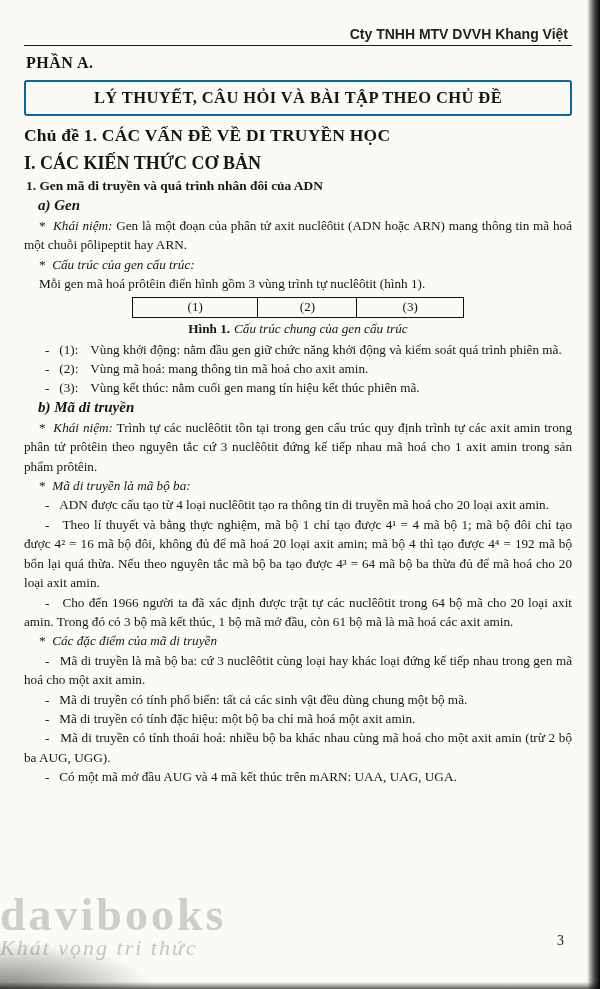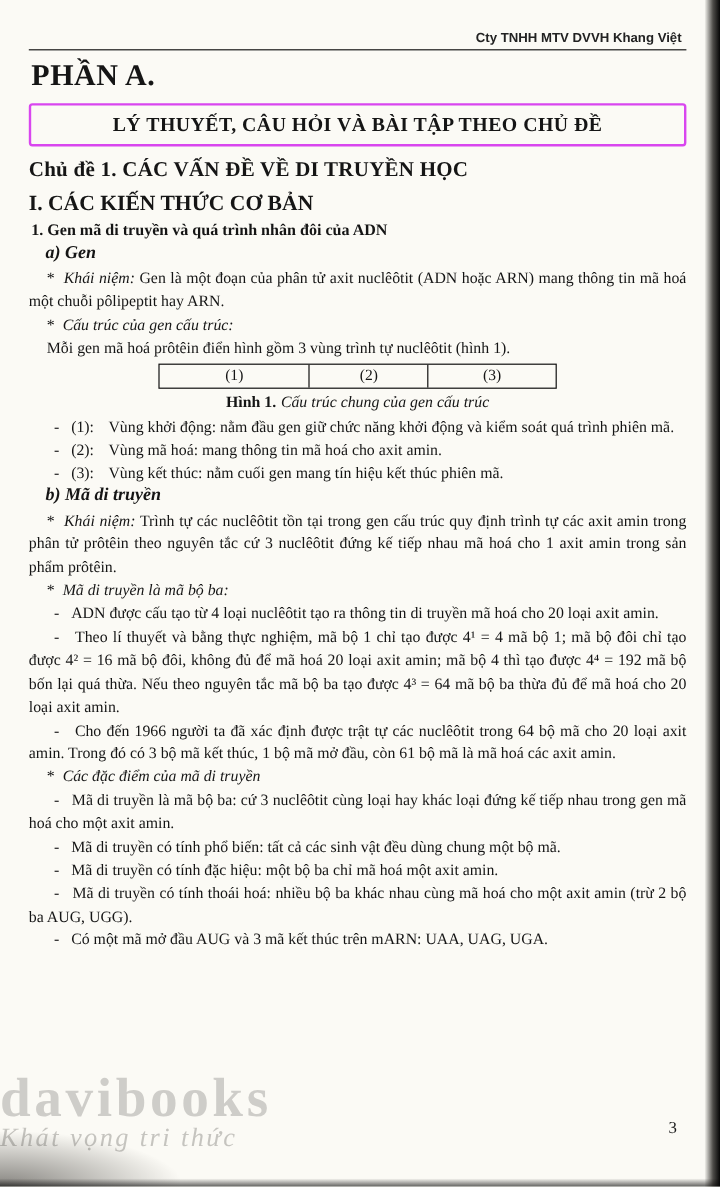--- a/index.html
+++ b/index.html
@@ -10,39 +10,39 @@
     overflow: hidden;
     font-family: "Liberation Serif", "DejaVu Serif", serif;
     color: #151515;
   }
   .page-inner {
     position: absolute;
     left: 24px; right: 28px; top: 26px;
   }
   .pub-header {
     text-align: right;
-    font-size: 11px;
+    font-size: 14px;
     color: #222;
     padding-right: 4px;
     font-weight: bold;
     font-family: "Liberation Sans", "DejaVu Sans", sans-serif;
   }
   .header-rule {
     border: none;
     border-top: 1.6px solid #1a1a1a;
     margin: 3px 0 8px 0;
   }
   .part-title {
-    font-size: 25px;
+    font-size: 16px;
     font-weight: bold;
     letter-spacing: 0.5px;
     margin: 4px 0 8px 2px;
   }
   .title-box {
-    border: 2px solid #d946ef;
+    border: 2px solid #0369a1;
     border-radius: 3px;
     padding: 6px 4px;
     text-align: center;
     font-weight: bold;
     font-size: 16.5px;
     letter-spacing: 0.4px;
   }
   .chapter-title {
     font-weight: bold;
     font-size: 17.5px;
@@ -207,21 +207,21 @@
     <p class="p dashli"><span>ADN được cấu tạo từ 4 loại nuclêôtit tạo ra thông tin di truyền mã hoá cho 20 loại axit amin.</span></p>
     <p class="p dashli"><span>Theo lí thuyết và bằng thực nghiệm, mã bộ 1 chỉ tạo được 4¹ = 4 mã bộ 1; mã bộ đôi chỉ tạo được 4² = 16 mã bộ đôi, không đủ để mã hoá 20 loại axit amin; mã bộ 4 thì tạo được 4⁴ = 192 mã bộ bốn lại quá thừa. Nếu theo nguyên tắc mã bộ ba tạo được 4³ = 64 mã bộ ba thừa đủ để mã hoá cho 20 loại axit amin.</span></p>
     <p class="p dashli"><span>Cho đến 1966 người ta đã xác định được trật tự các nuclêôtit trong 64 bộ mã cho 20 loại axit amin. Trong đó có 3 bộ mã kết thúc, 1 bộ mã mở đầu, còn 61 bộ mã là mã hoá các axit amin.</span></p>
 
     <p class="p ti star"><i class="lead">Các đặc điểm của mã di truyền</i></p>
 
     <p class="p dashli"><span>Mã di truyền là mã bộ ba: cứ 3 nuclêôtit cùng loại hay khác loại đứng kế tiếp nhau trong gen mã hoá cho một axit amin.</span></p>
     <p class="p dashli"><span>Mã di truyền có tính phổ biến: tất cả các sinh vật đều dùng chung một bộ mã.</span></p>
     <p class="p dashli"><span>Mã di truyền có tính đặc hiệu: một bộ ba chỉ mã hoá một axit amin.</span></p>
     <p class="p dashli"><span>Mã di truyền có tính thoái hoá: nhiều bộ ba khác nhau cùng mã hoá cho một axit amin (trừ 2 bộ ba AUG, UGG).</span></p>
-    <p class="p dashli"><span>Có một mã mở đầu AUG và 3 mã kết thúc trên mARN: UAA, UAG, UGA.</span></p>
+    <p class="p dashli"><span>Có một mã mở đầu AUG và 4 mã kết thúc trên mARN: UAA, UAG, UGA.</span></p>
 
   </div>
 
   <div class="watermark">
     <div class="wm1">davibooks</div>
     <div class="wm2">Khát vọng tri thức</div>
   </div>
 
   <div class="page-number">3</div>
 

